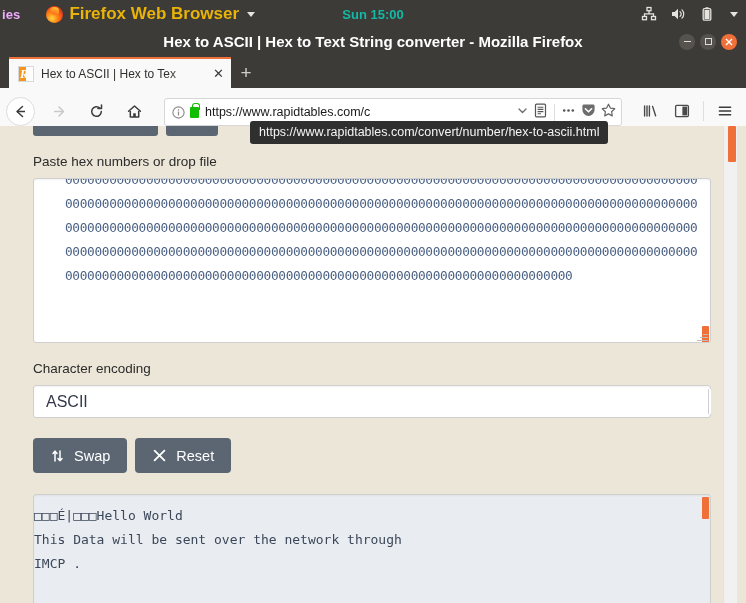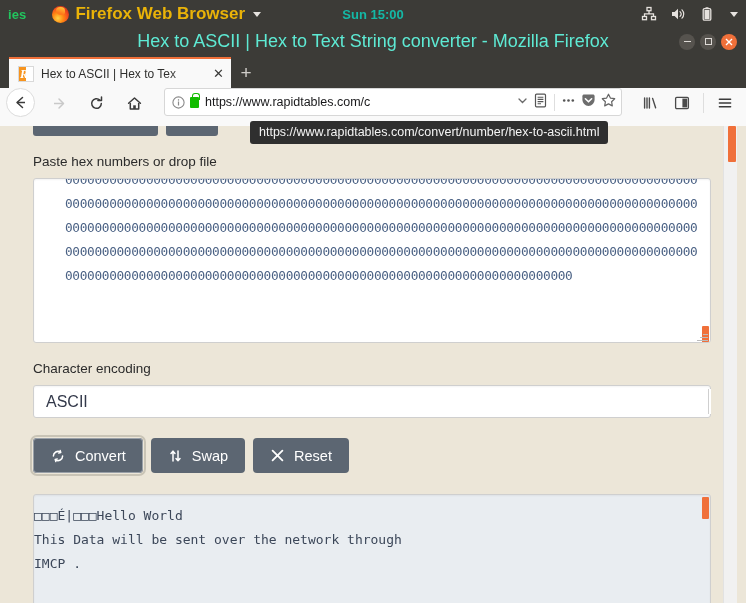--- a/index.html
+++ b/index.html
@@ -12,21 +12,21 @@
 
   
   .gnome-topbar {
     position: absolute; top: 0; left: 0;
     width: 746px; height: 28px;
     background: #3c3b37;
     display: flex; align-items: center;
     color: #ffffff; font-size: 13px; font-weight: bold;
   }
   .gnome-activities {
-    padding-left: 8px; font-size: 13px; font-weight: bold; color: #22c55e;
+    padding-left: 2px; font-size: 13px; font-weight: bold; color: #f0abfc;
     letter-spacing: .1px;
   }
   .gnome-appmenu {
     display: flex; align-items: center; gap: 6px;
     margin-left: 26px;
   }
   .ff-logo {
     width: 17px; height: 17px; border-radius: 50%;
     background: radial-gradient(circle at 35% 72%, #ffd344 0%, #ff8a12 32%, #f5511d 58%, #c72a1c 84%);
     position: relative; flex: none;
@@ -59,21 +59,21 @@
     background: #e6e3e0;
     border-left: 9px solid #3c332f;
     border-right: 9px solid #3c332f;
   }
   .ff-titlebar {
     position: relative; height: 27px; background: #3c3b37;
     display: flex; align-items: center; justify-content: center;
     margin: 0 -9px;
   }
   .ff-title {
-    color: #5eead4; font-size: 18px; font-weight: normal;
+    color: #ffffff; font-size: 15px; font-weight: bold;
     white-space: nowrap;
   }
   .win-controls {
     position: absolute; right: 9px; top: 0; height: 27px;
     display: flex; align-items: center; gap: 5px;
   }
   .wbtn {
     width: 16px; height: 16px; border-radius: 50%;
     background: #56534e; display: flex; align-items: center;
     justify-content: center; color: #e8e4e0; font-size: 11px; line-height: 1;
@@ -114,21 +114,21 @@
             mask-image: linear-gradient(to right, #000 78%, transparent 100%);
   }
   .tab-close { font-size: 13px; color: #3a3a38; flex: none; line-height: 1; }
   .newtab {
     width: 30px; height: 31px; display: flex; align-items: center;
     justify-content: center; color: #cfccc8; font-size: 19px; font-weight: 300;
   }
 
   
   .navbar {
-    height: 38px; background: #f9f9f9; display: flex; align-items: flex-start;
+    height: 38px; background: #f9f9f9; display: flex; align-items: flex-end;
     margin: 0 -9px; padding: 0 6px; gap: 8px; position: relative;
   }
   .navbtn {
     width: 30px; height: 30px; display: flex; align-items: center;
     justify-content: center; flex: none;
   }
   .navbtn.back {
     border-radius: 50%; border: 1px solid #dcdcdc; background: #fff; width: 29px; height: 29px;
   }
   .urlbar {
@@ -445,31 +445,20 @@
       </div>
 
       <div class="field-label">Character encoding</div>
 
       <div class="enc-input">
         <span>ASCII</span>
         <span class="enc-caret"></span>
       </div>
 
       <div class="btn-row">
-        <div class="btn focused">
-          <span class="ico">
-            <svg width="16" height="16" viewBox="0 0 16 16">
-                <path d="M12.6 8a4.6 4.6 0 0 1-7 3.9" stroke="#fff" stroke-width="1.5" fill="none" stroke-linecap="round"></path>
-                <path d="M3.4 8a4.6 4.6 0 0 1 7-3.9" stroke="#fff" stroke-width="1.5" fill="none" stroke-linecap="round"></path>
-                <path d="M10.2 2.4l.6 2.1-2.1.6" stroke="#fff" stroke-width="1.4" fill="none" stroke-linecap="round" stroke-linejoin="round"></path>
-                <path d="M5.8 13.6l-.6-2.1 2.1-.6" stroke="#fff" stroke-width="1.4" fill="none" stroke-linecap="round" stroke-linejoin="round"></path>
-              </svg>
-          </span>
-          <span>Convert</span>
-        </div>
         <div class="btn">
           <span class="ico">
             <svg width="15" height="16" viewBox="0 0 15 16">
                 <path d="M5 13V3.2M5 3.2L3 5.4M5 3.2l2 2.2" stroke="#fff" stroke-width="1.5" fill="none" stroke-linecap="round" stroke-linejoin="round"></path>
                 <path d="M10 3v9.8M10 12.8l2-2.2M10 12.8l-2-2.2" stroke="#fff" stroke-width="1.5" fill="none" stroke-linecap="round" stroke-linejoin="round"></path>
               </svg>
           </span>
           <span>Swap</span>
         </div>
         <div class="btn">

